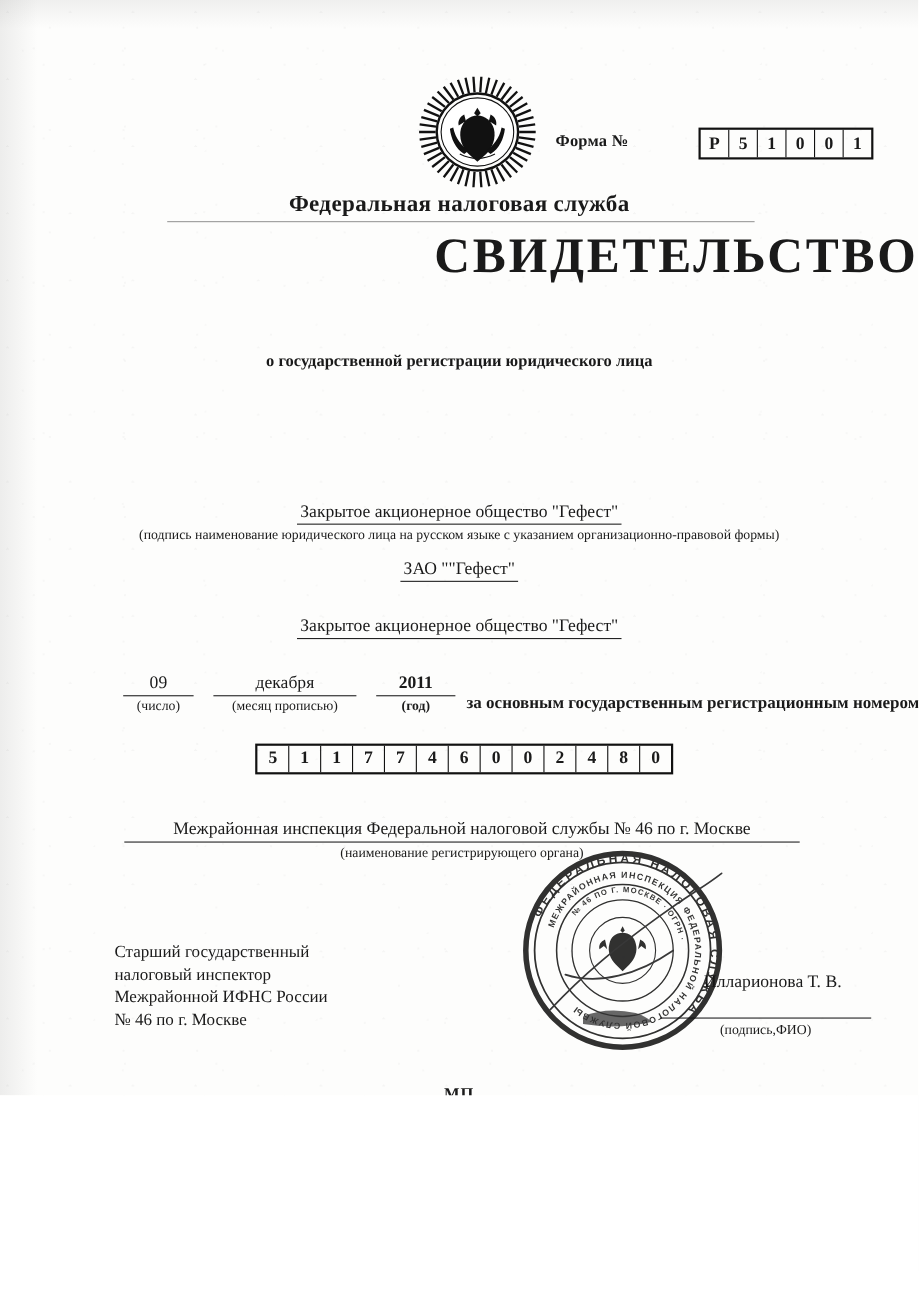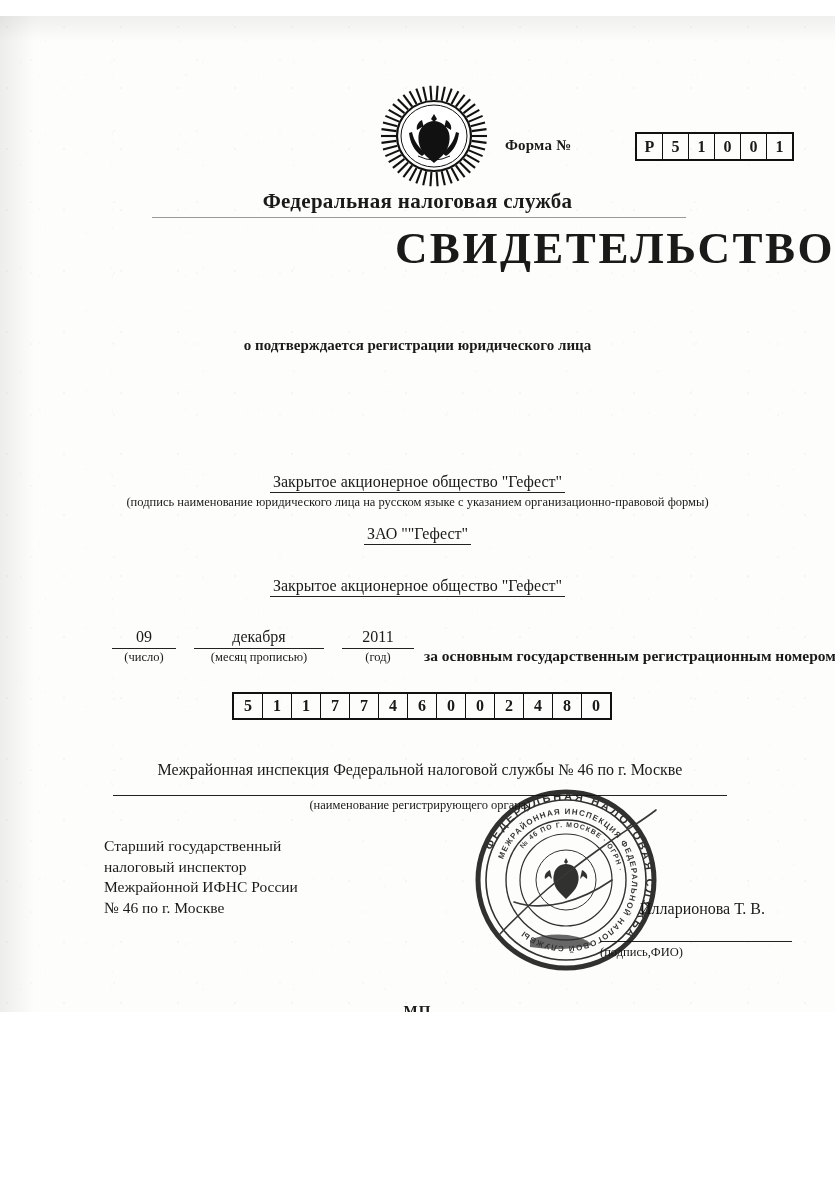--- a/index.html
+++ b/index.html
@@ -8,21 +8,21 @@
     background: #ffffff;
   }
   body {
     font-family: "Liberation Serif", "DejaVu Serif", serif;
     color: #1a1a1a;
   }
   #page {
     position: relative;
     width: 835px;
     height: 996px;
-    margin: 16px auto;
+    margin: 0 auto;
     background: #fdfdfc;
     overflow: hidden;
   }
   
   #paper-noise {
     position: absolute;
     inset: 0;
     pointer-events: none;
     opacity: .5;
     background-image:
@@ -153,21 +153,21 @@
     display: block;
     padding-bottom: 2px;
   }
   #date-row .date-caption {
     display: block;
     font-size: 12.5px;
     margin-top: 1px;
   }
   #date-row .w-day   { width: 64px; }
   #date-row .w-month { width: 130px; margin-left: 18px; }
-  #date-row .w-year  { width: 72px;  margin-left: 18px; }
+  #date-row .w-year  { width: 72px;  margin-left: 18px; font-weight: bold; }
   #ogrn-text {
     font-size: 15.5px;
     font-weight: bold;
     margin-left: 10px;
     padding-top: 2px;
     white-space: nowrap;
   }
 
   
   #ogrn-boxes {
@@ -192,34 +192,34 @@
   #authority {
     position: absolute;
     left: 113px;
     width: 614px;
     top: 745px;
     text-align: center;
   }
   #authority .auth-value {
     display: block;
     font-size: 16px;
-    padding-bottom: 16px;
+    padding-bottom: 2px;
     border-bottom: 1px solid #222;
   }
   #authority .auth-caption {
     display: block;
     font-size: 12.5px;
     margin-top: 2px;
   }
 
   
   #signer-title {
     position: absolute;
     left: 104px;
-    top: 820px;
+    top: 856px;
     font-size: 15.5px;
     line-height: 20.5px;
     white-space: pre-line;
   }
   #signer-name {
     position: absolute;
     left: 640px;
     top: 884px;
     font-size: 16px;
   }
@@ -229,21 +229,21 @@
     width: 192px;
     top: 925px;
     height: 1px;
     background: #222;
   }
   #sign-caption {
     position: absolute;
     left: 600px;
     width: 192px;
     top: 929px;
-    text-align: left;
+    text-align: center;
     font-size: 12.5px;
   }
   #mp-mark {
     position: absolute;
     left: 0; right: 0;
     top: 987px;
     text-align: center;
     font-size: 15px;
     font-weight: bold;
     letter-spacing: 1px;
@@ -393,21 +393,21 @@
       <div class="cell">5</div>
       <div class="cell">1</div>
       <div class="cell">0</div>
       <div class="cell">0</div>
       <div class="cell">1</div>
     </div>
 
   <div id="agency-title">Федеральная налоговая служба</div>
   <div id="title-rule"></div>
   <div id="doc-title">СВИДЕТЕЛЬСТВО</div>
-  <div id="subtitle">о подтверждается регистрации юридического лица</div>
+  <div id="subtitle">о государственной регистрации юридического лица</div>
 
   <div class="field-block" style="top:457px;">
     <span class="field-value">Закрытое акционерное общество "Гефест"</span>
     <span class="field-caption">(подпись наименование юридического лица на русском языке с указанием организационно-правовой формы)</span>
   </div>
 
   <div class="field-block" style="top:509px;">
     <span class="field-value">ЗАО ""Гефест"</span>
   </div>
 

